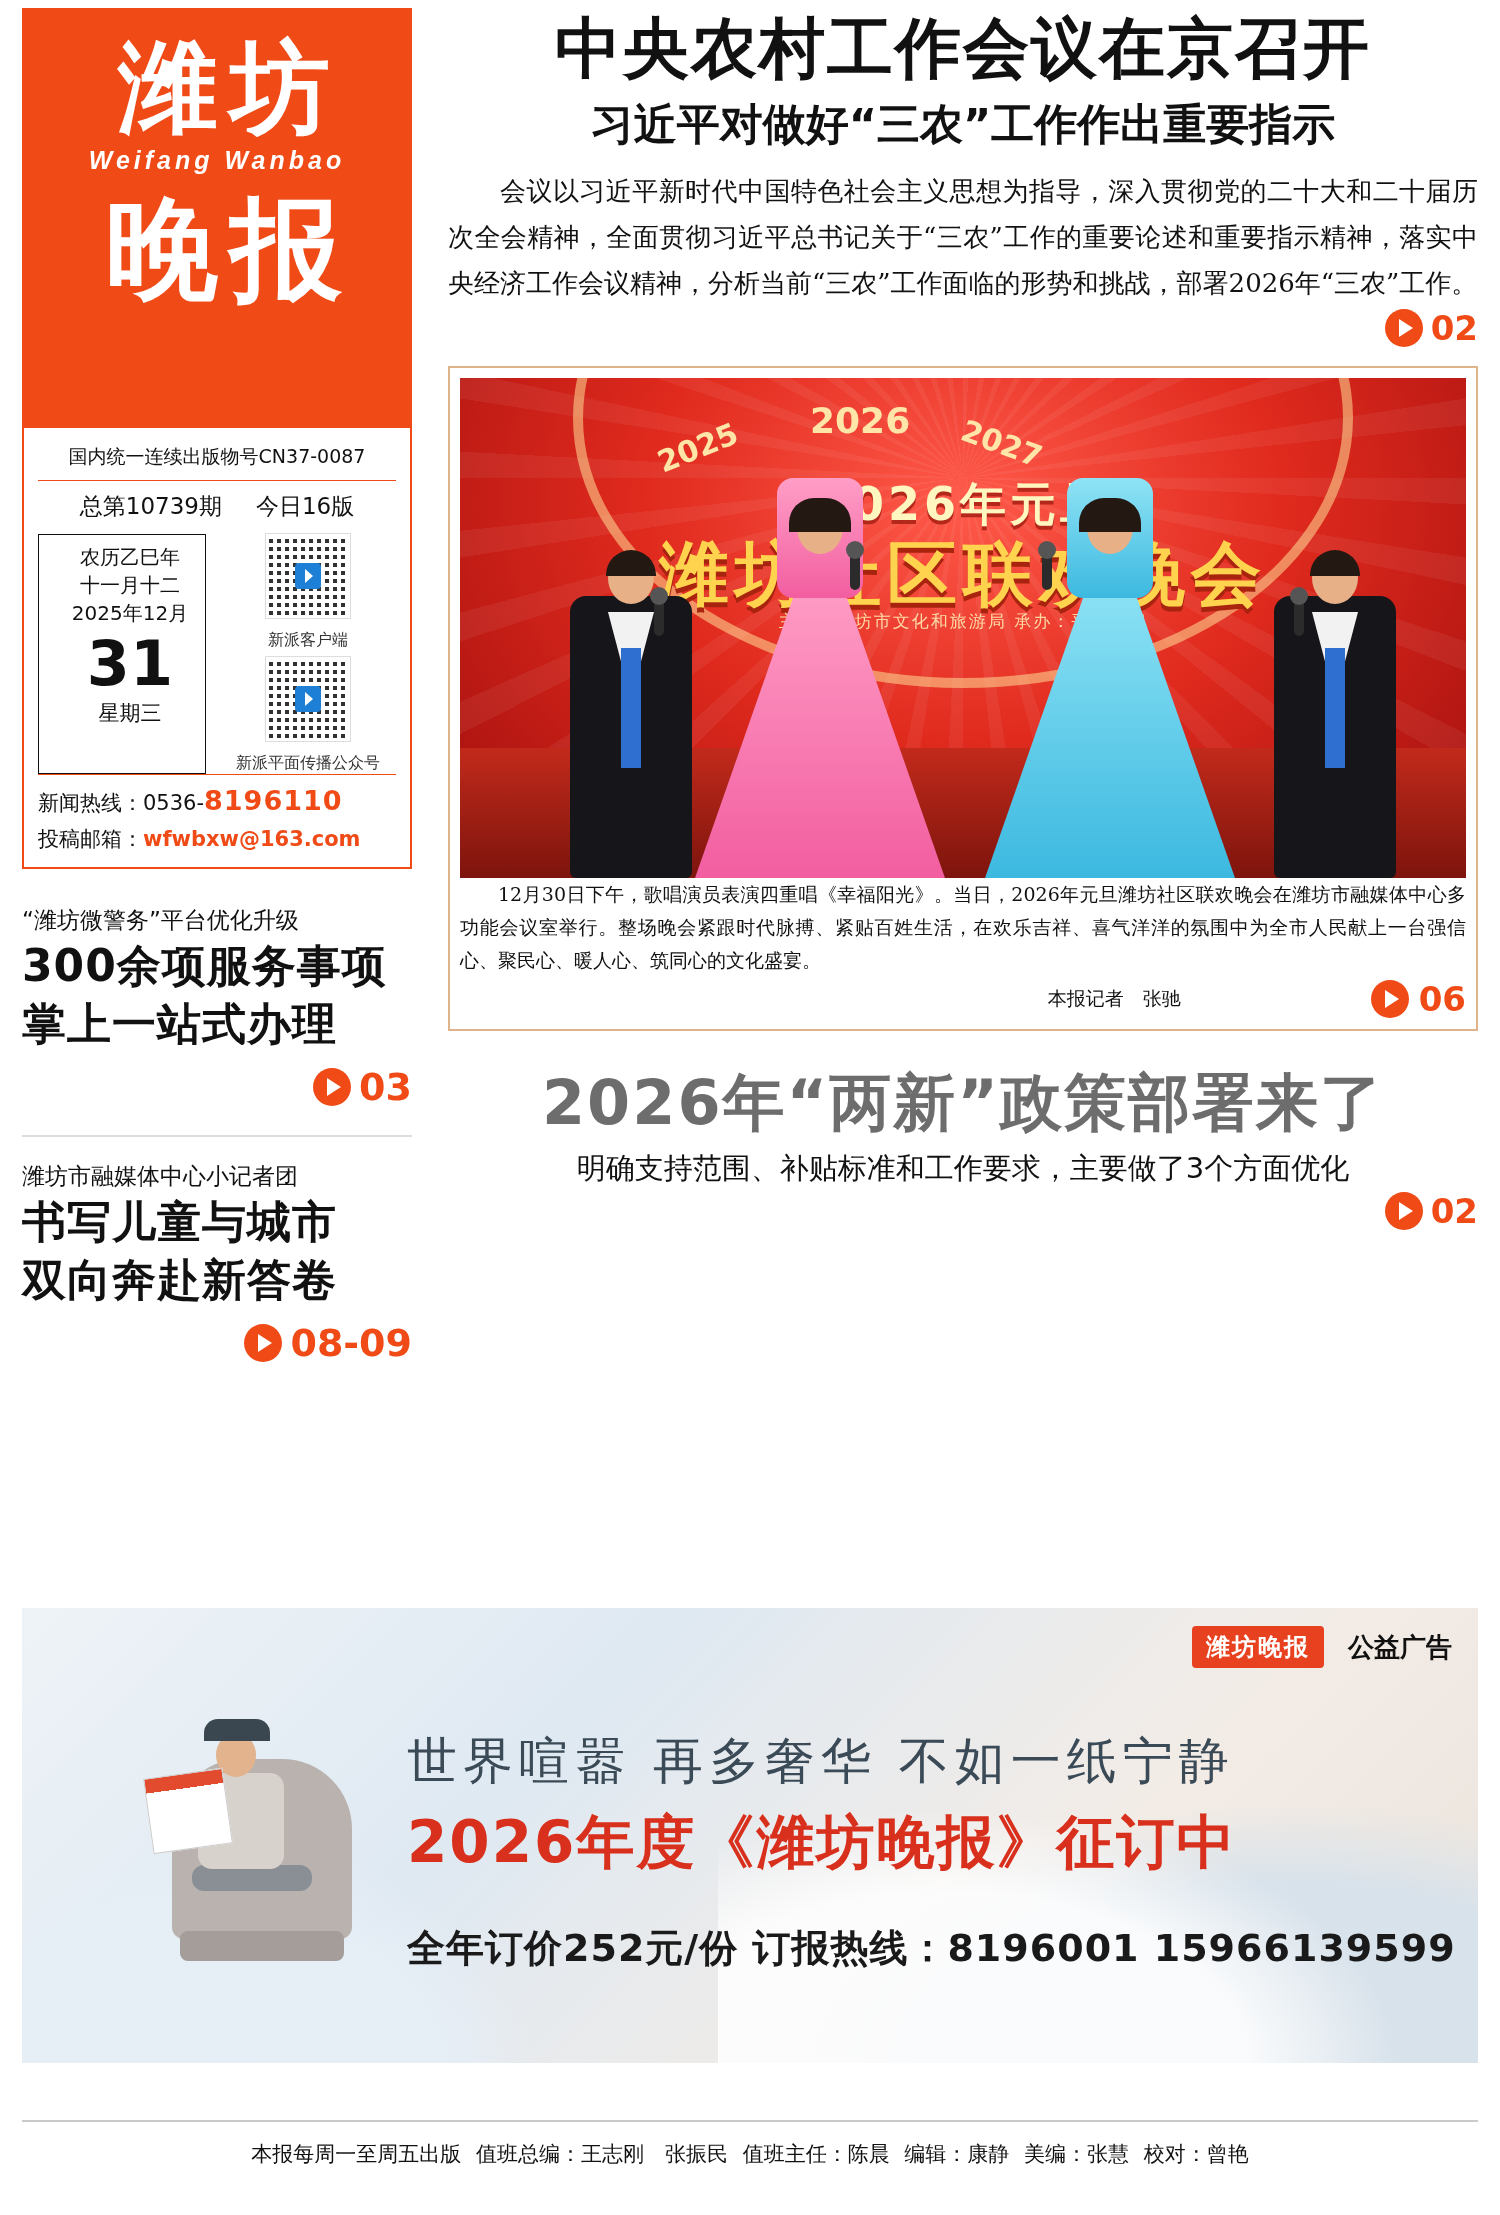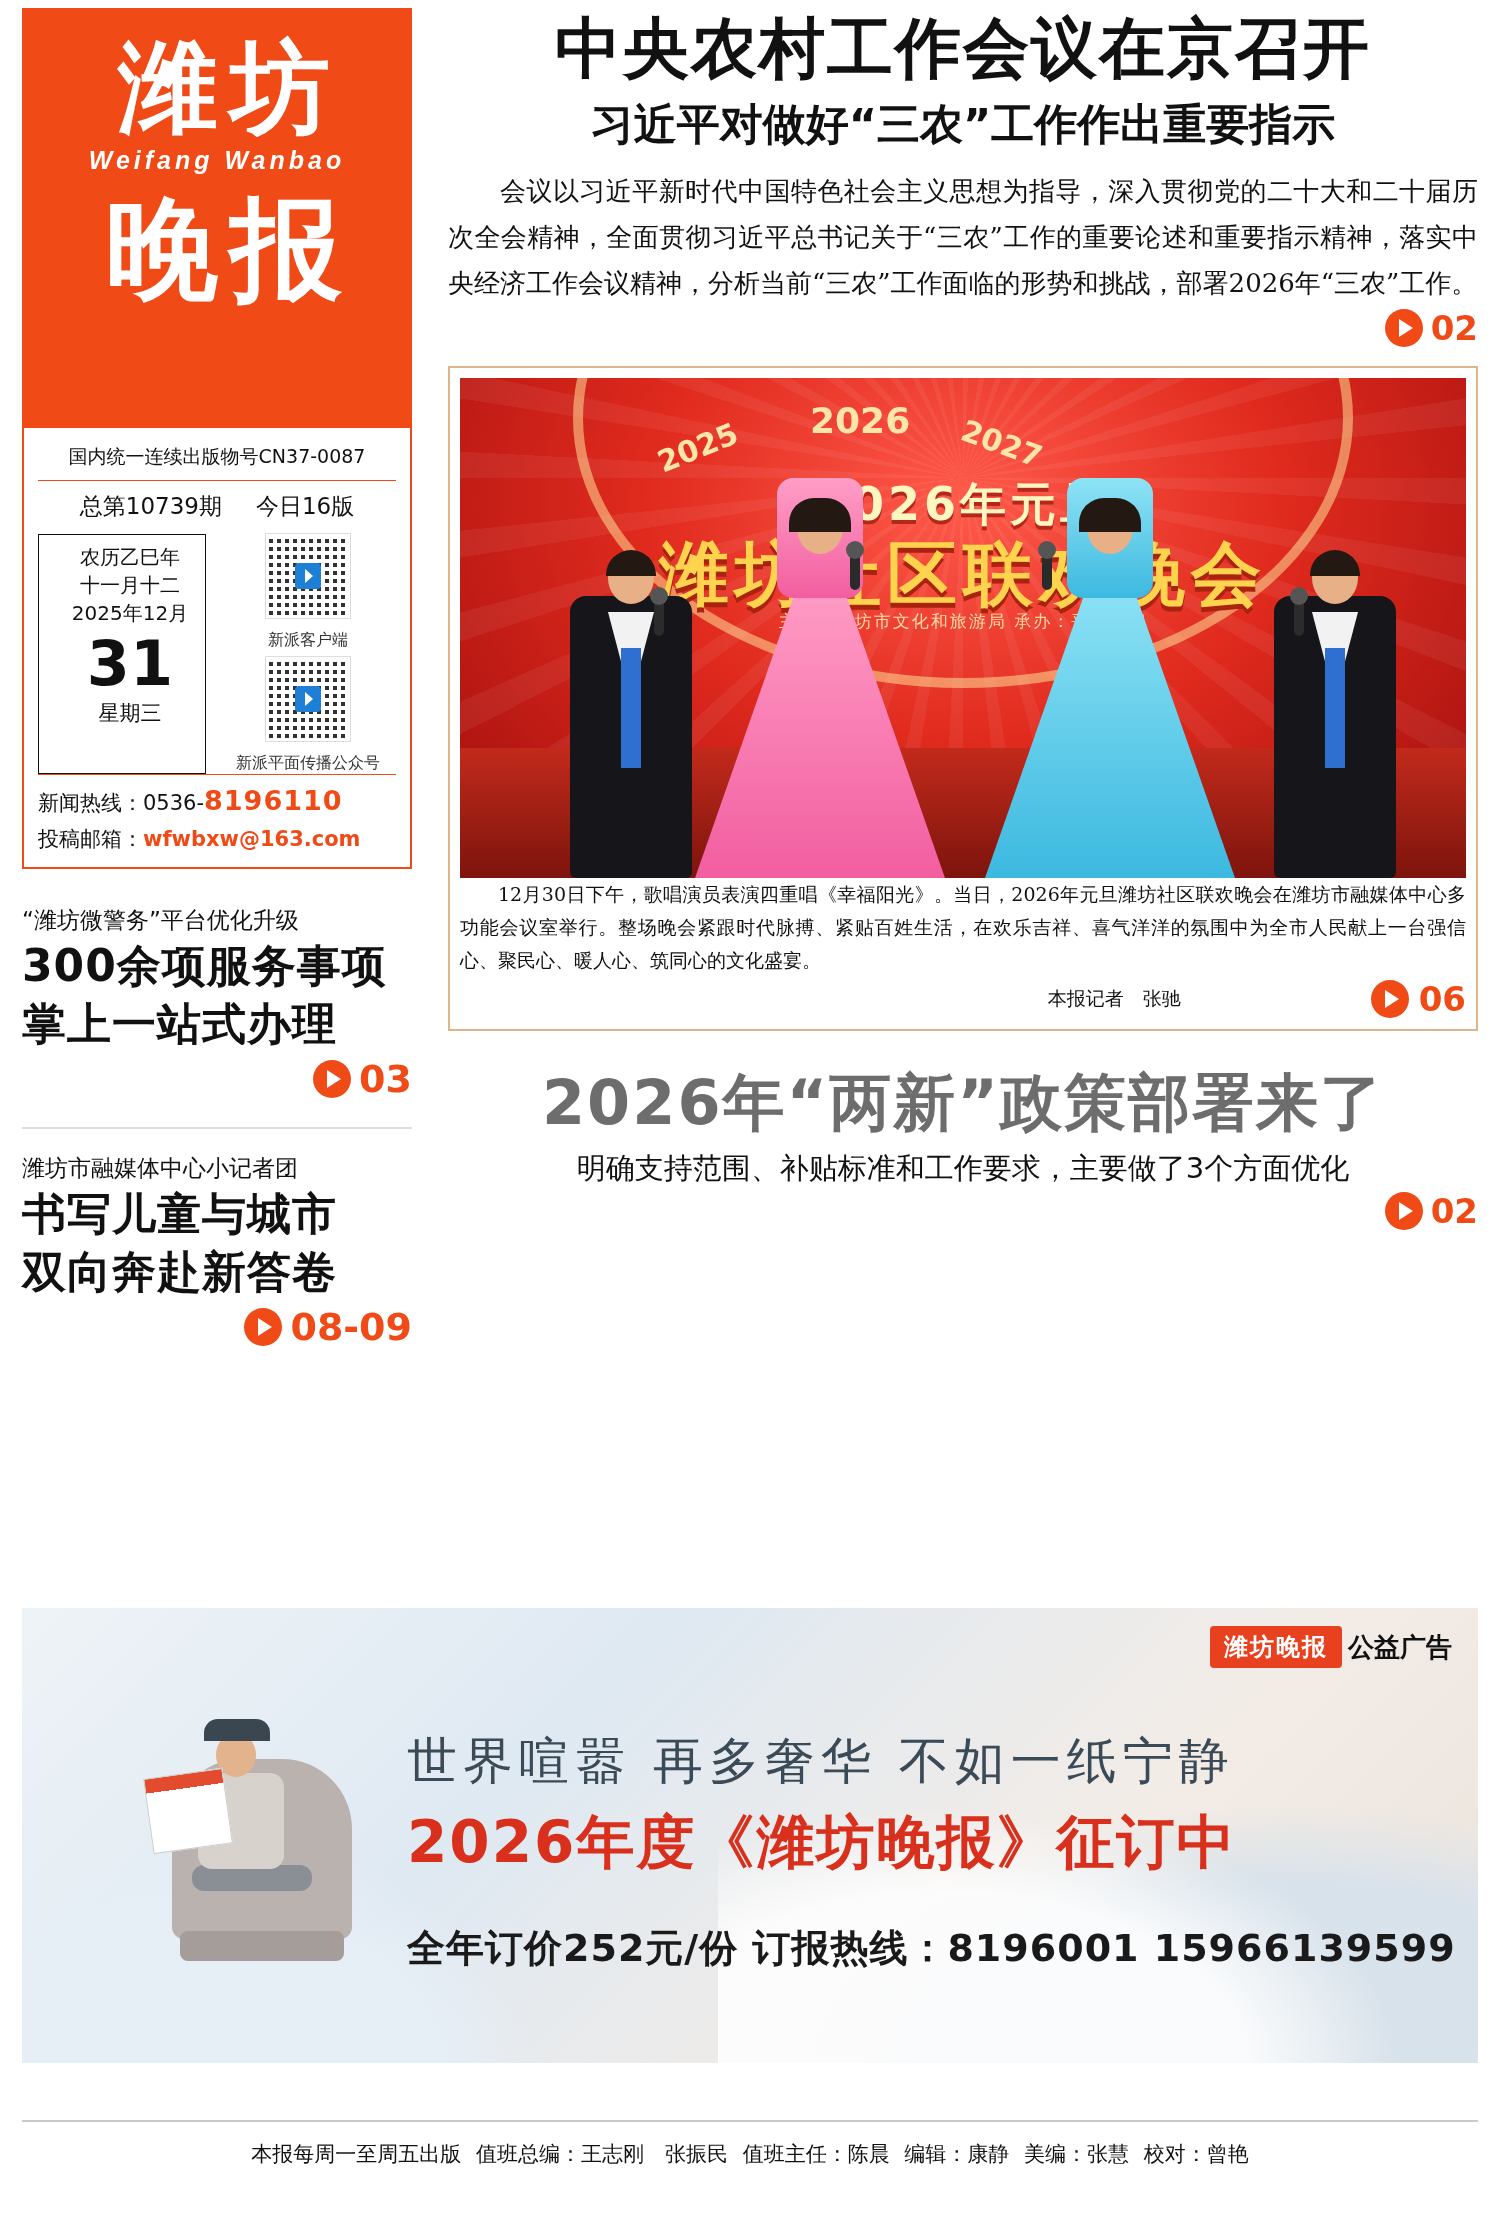--- a/index.html
+++ b/index.html
@@ -89,21 +89,21 @@
   .hotline .num{color:#f04a17;font-weight:bold;font-size:27px;letter-spacing:1px;}
   .mailline{margin-top:8px;font-size:21px;font-family:"DejaVu Sans","Liberation Sans",sans-serif;}
   .mailline .mail{color:#f04a17;font-weight:bold;}
 
   .left-story{margin-top:34px;}
   .ls-kicker{font-size:23px;line-height:34px;color:#111;font-family:"DejaVu Sans","Liberation Sans",sans-serif;}
   .ls-head{
     font-size:44px;line-height:58px;font-weight:bold;color:#111;
     font-family:"DejaVu Sans","Liberation Sans",sans-serif;letter-spacing:1px;
   }
-  .ls-foot{display:flex;justify-content:flex-end;align-items:center;gap:8px;margin-top:4px;}
+  .ls-foot{display:flex;justify-content:flex-end;align-items:center;gap:8px;margin-top:12px;}
   .arrow-badge{
     width:38px;height:38px;border-radius:50%;background:#f04a17;
     display:inline-flex;align-items:center;justify-content:center;
   }
   .arrow-badge i{
     display:block;width:0;height:0;border-left:14px solid #fff;
     border-top:9px solid transparent;border-bottom:9px solid transparent;margin-left:4px;
   }
   .pagenum{
     color:#f04a17;font-weight:bold;font-size:38px;
@@ -242,21 +242,21 @@
     position:absolute;right:0;bottom:0;width:760px;height:300px;
     background:
       radial-gradient(ellipse at 30% 100%, rgba(255,255,255,.85) 0 40%, rgba(255,255,255,0) 60%),
       radial-gradient(ellipse at 75% 110%, rgba(214,226,236,.9) 0 45%, rgba(214,226,236,0) 62%);
   }
   .ad-hills2{
     position:absolute;left:0;bottom:0;width:520px;height:230px;
     background:radial-gradient(ellipse at 40% 120%, rgba(230,238,246,.95) 0 50%, rgba(230,238,246,0) 70%);
   }
   .ad-logo{
-    position:absolute;right:26px;top:18px;display:flex;align-items:center;gap:6px;
+    position:absolute;right:26px;top:18px;display:flex;align-items:center;gap:24px;
   }
   .ad-logo-pill{
     background:#e8411f;color:#fff;font-weight:bold;font-size:24px;padding:5px 14px;border-radius:4px;
     font-family:"DejaVu Sans","Liberation Sans",sans-serif;letter-spacing:2px;
   }
   .ad-logo-txt{font-size:26px;font-weight:bold;font-family:"DejaVu Sans","Liberation Sans",sans-serif;color:#111;}
   .reader{position:absolute;left:120px;top:95px;width:250px;height:250px;}
   .chair{
     position:absolute;left:30px;top:56px;width:180px;height:180px;
     background:#b9b2ae;border-radius:70px 70px 12px 12px;

